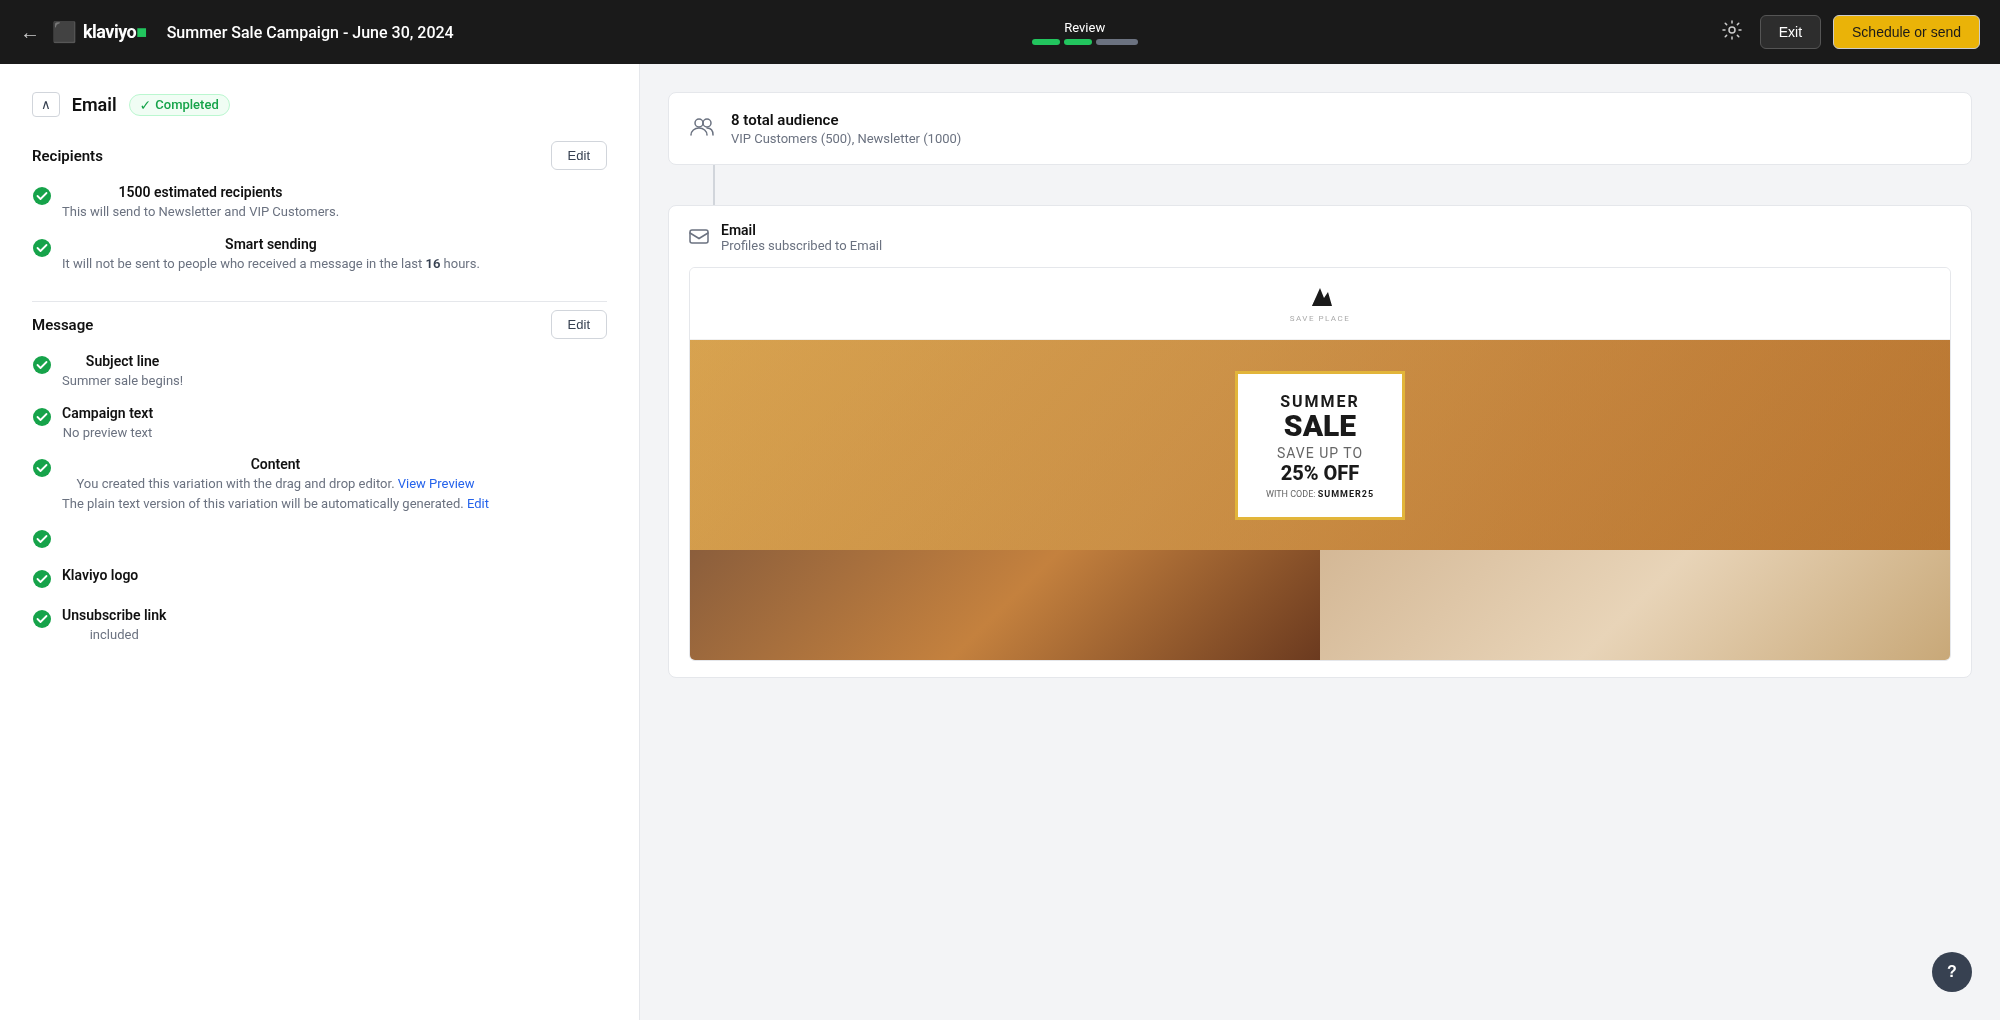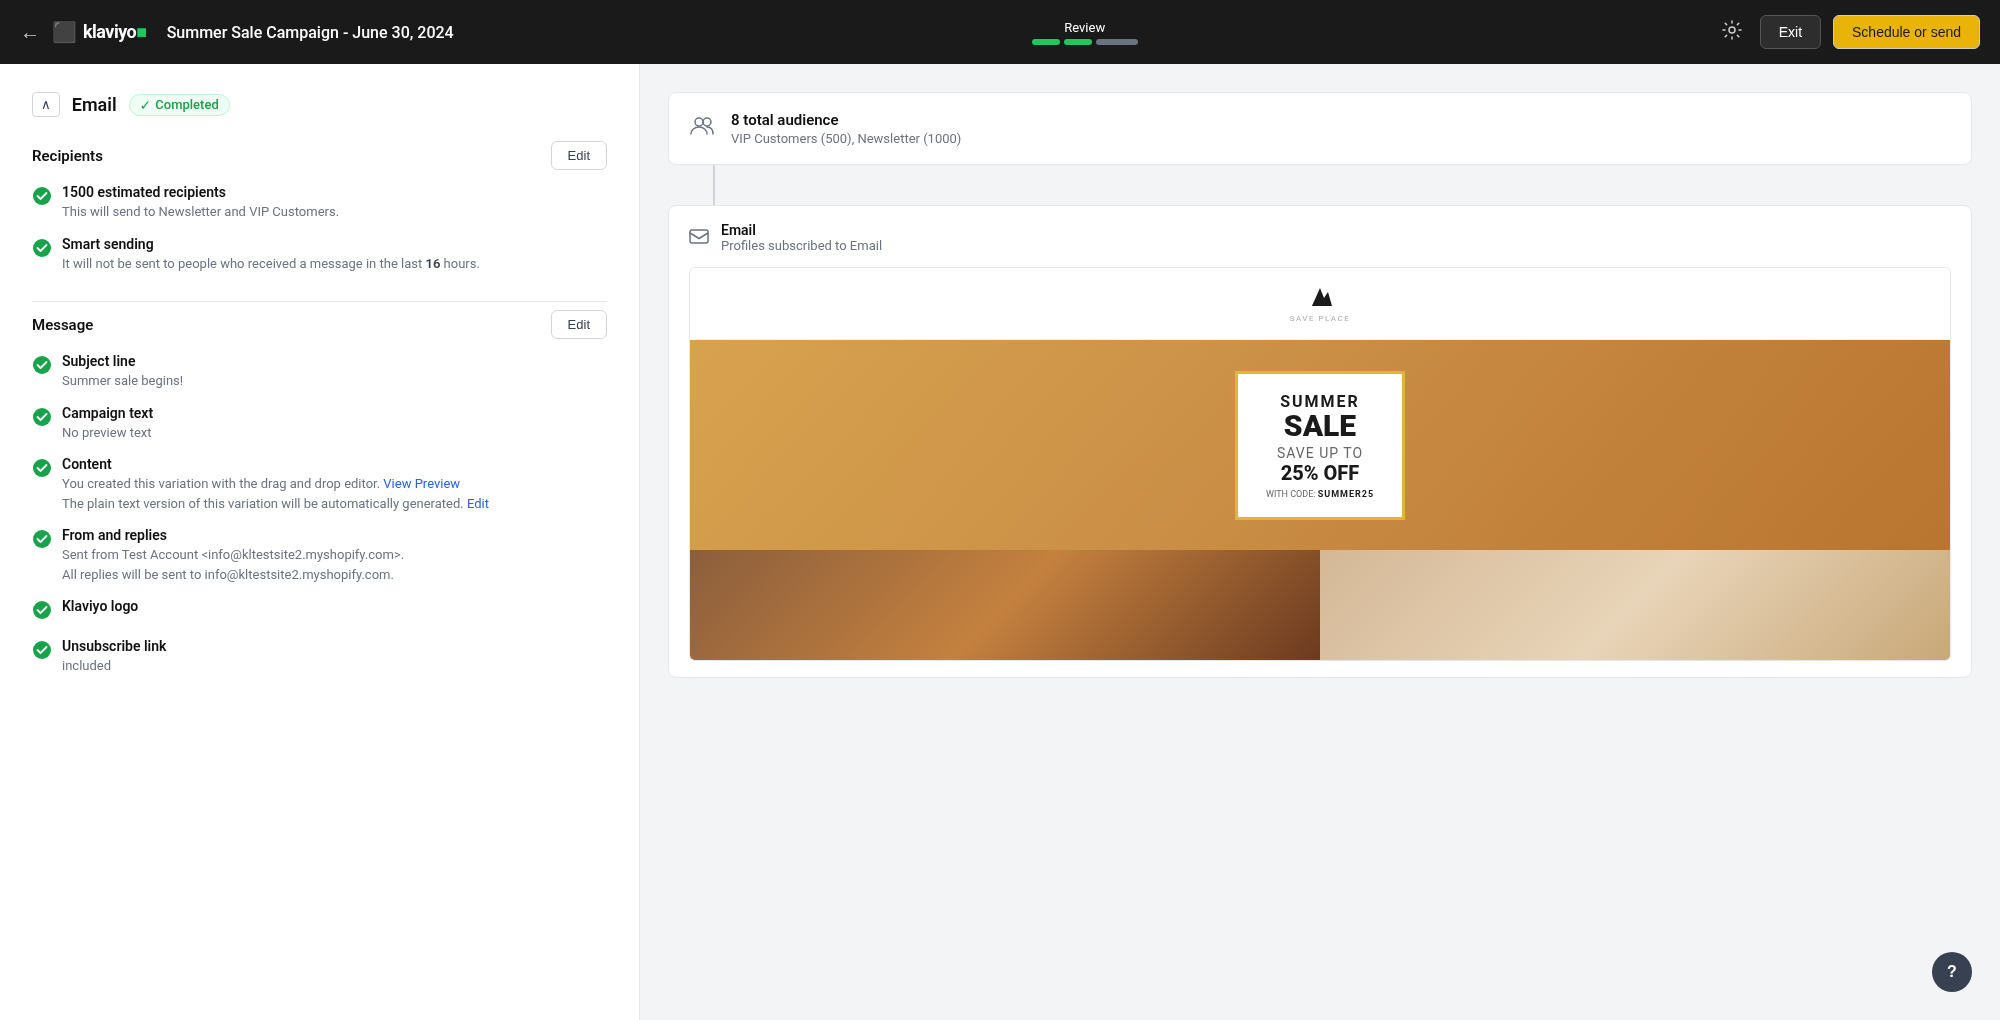--- a/index.html
+++ b/index.html
@@ -42,31 +42,31 @@
     .collapse-btn { background: none; border: 1px solid #d1d5db; border-radius: 4px; padding: 4px 8px; cursor: pointer; color: #374151; }
     .email-title { font-size: 18px; font-weight: 600; color: #111; }
     .completed-badge { display: flex; align-items: center; gap: 4px; background: #f0fdf4; border: 1px solid #bbf7d0; border-radius: 20px; padding: 2px 10px; font-size: 13px; color: #16a34a; font-weight: 500; }
     .check-circle { color: #16a34a; font-size: 14px; }
 
     .section { margin-bottom: 28px; }
     .section-header { display: flex; align-items: center; justify-content: space-between; margin-bottom: 14px; }
     .section-title { font-size: 15px; font-weight: 600; color: #111; }
     .edit-btn { background: white; border: 1px solid #d1d5db; padding: 6px 16px; border-radius: 6px; cursor: pointer; font-size: 13px; color: #374151; }
 
-    .item { display: flex; align-items: flex-start; gap: 10px; margin-bottom: 14px; }
+    .item { display: flex; align-items: flex-start; gap: 10px; margin-bottom: 14px; text-align: center; }
     .item-icon { margin-top: 2px; flex-shrink: 0; }
     .item-label { font-size: 14px; font-weight: 600; color: #111; margin-bottom: 2px; }
     .item-sub { font-size: 13px; color: #6b7280; line-height: 1.5; }
     .item-sub strong, .item-sub b { font-weight: 600; color: #374151; }
     .link { color: #2563eb; text-decoration: none; cursor: pointer; }
 
     
     .right-panel { flex: 1; background: #f3f4f6; padding: 28px; overflow-y: auto; }
 
-    .audience-card { background: white; border: 1px solid #e5e7eb; border-radius: 8px; padding: 18px 20px; display: flex; align-items: center; gap: 14px; margin-bottom: 0; }
+    .audience-card { background: white; border: 1px solid #e5e7eb; border-radius: 8px; padding: 18px 20px; display: flex; align-items: flex-end; gap: 14px; margin-bottom: 0; }
     .audience-icon { color: #6b7280; font-size: 22px; }
     .audience-title { font-size: 15px; font-weight: 600; color: #111; }
     .audience-sub { font-size: 13px; color: #6b7280; margin-top: 2px; }
 
     .connector { width: 2px; height: 40px; background: #d1d5db; margin: 0 auto 0 calc(20px + 14px + 11px); }
 
     .email-card { background: white; border: 1px solid #e5e7eb; border-radius: 8px; padding: 16px 20px; margin-bottom: 16px; }
     .email-card-header { display: flex; align-items: center; gap: 12px; margin-bottom: 14px; }
     .email-card-icon { color: #6b7280; font-size: 18px; }
     .email-card-title { font-size: 14px; font-weight: 600; color: #111; }
@@ -227,27 +227,20 @@
           </div>
         </div>
       </div>
 
       <div class="item">
         <div class="item-icon">
           <svg width="20" height="20" viewBox="0 0 20 20" fill="none">
               <circle cx="10" cy="10" r="9" fill="#16a34a"></circle>
               <path d="M5.5 10l3 3 6-6" stroke="white" stroke-width="1.8" stroke-linecap="round" stroke-linejoin="round"></path>
             </svg>
-        </div>
-        <div>
-          <div class="item-label">From and replies</div>
-          <div class="item-sub">
-            Sent from Test Account &lt;info@kltestsite2.myshopify.com&gt;.<br>
-            All replies will be sent to info@kltestsite2.myshopify.com.
-          </div>
         </div>
       </div>
 
       <div class="item">
         <div class="item-icon">
           <svg width="20" height="20" viewBox="0 0 20 20" fill="none">
               <circle cx="10" cy="10" r="9" fill="#16a34a"></circle>
               <path d="M5.5 10l3 3 6-6" stroke="white" stroke-width="1.8" stroke-linecap="round" stroke-linejoin="round"></path>
             </svg>
         </div>

